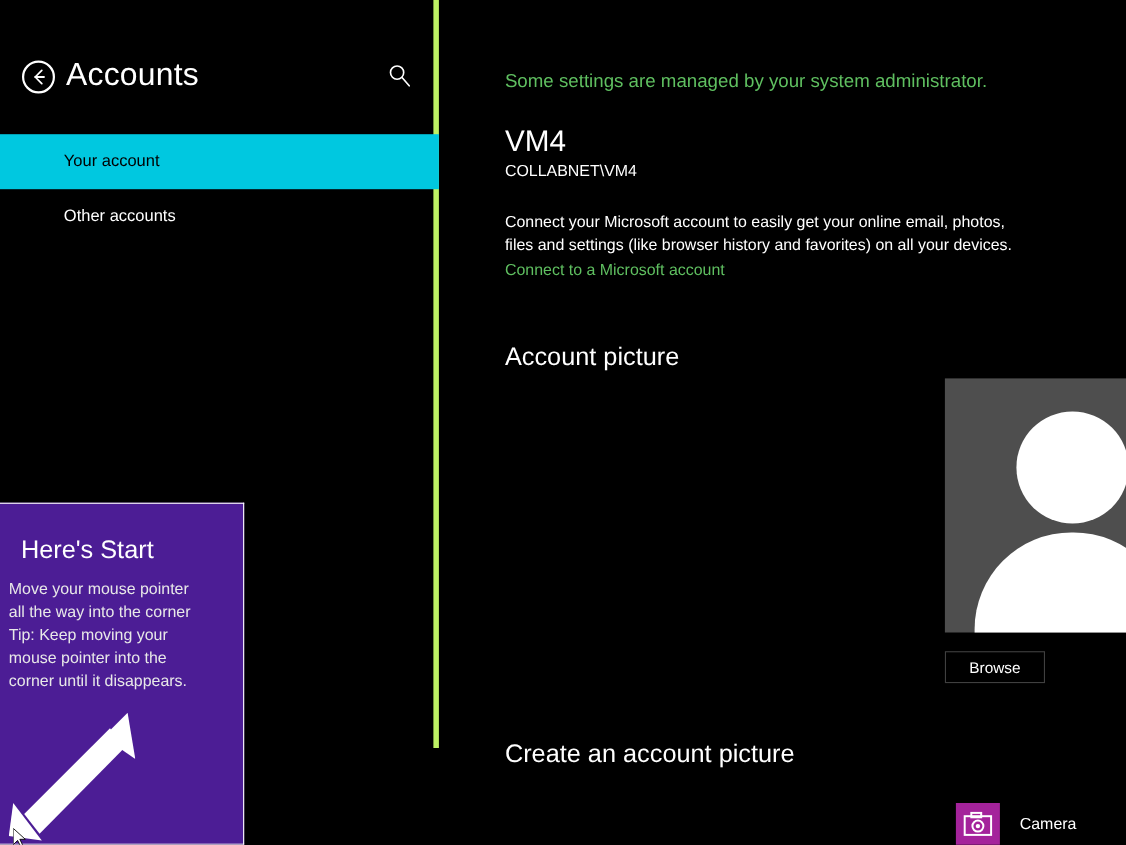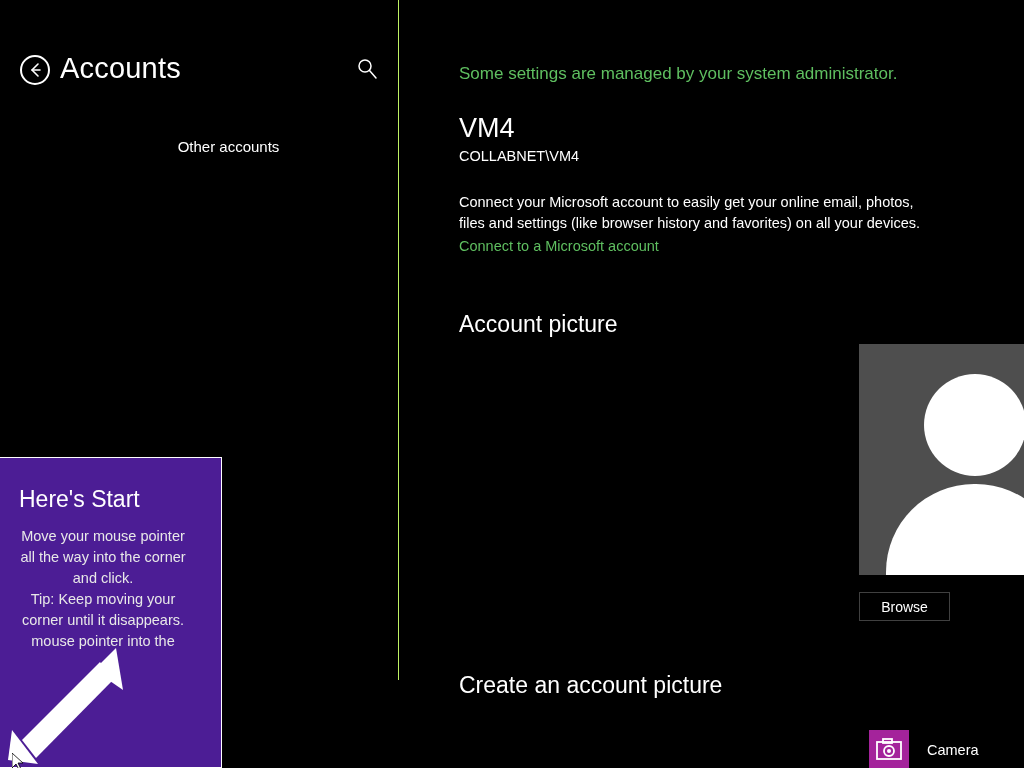--- a/index.html
+++ b/index.html
@@ -17,23 +17,22 @@
   }
 
   
   .left-panel {
     position: absolute;
     left: 0;
     top: 0;
     width: 399px;
     height: 680px;
     background: #000000;
-    border-right: 1px solid #bef264;
-    box-sizing: border-box;
-    text-align: center;
+    border-right: 5px solid #bef264;
+    box-sizing: border-box;
   }
 
   .back-button {
     position: absolute;
     left: 20px;
     top: 55px;
     width: 30px;
     height: 30px;
     border: 2px solid #ffffff;
     border-radius: 50%;
@@ -271,34 +270,36 @@
   <div class="page-title">Accounts</div>
 
   <div class="search-icon">
     <svg width="22" height="22" viewBox="0 0 22 22">
       <circle cx="9" cy="8" r="6" fill="none" stroke="#ffffff" stroke-width="1.5"></circle>
       <line x1="13.5" y1="12.5" x2="20" y2="20" stroke="#ffffff" stroke-width="1.5" stroke-linecap="round"></line>
     </svg>
   </div>
 
   <div class="nav-list">
+    <div class="nav-item selected">
+      <span>Your account</span>
+    </div>
     <div class="nav-item">
       <span>Other accounts</span>
     </div>
   </div>
 
   <div class="tip-box">
     <div class="tip-title">Here's Start</div>
     <div class="tip-body">
       <p>Move your mouse pointer</p>
       <p>all the way into the corner</p>
-      <p>and click.</p>
       <p>Tip: Keep moving your</p>
+      <p>mouse pointer into the</p>
       <p>corner until it disappears.</p>
-      <p>mouse pointer into the</p>
     </div>
     <div class="tip-arrow">
       <svg width="115" height="120" viewBox="0 0 115 120">
         <polygon points="108,0 115,42 86,22" fill="#ffffff"></polygon>
         <polygon points="92,14 105,32 28,110 14,92" fill="#ffffff"></polygon>
         <polygon points="30,116 0,112 4,82" fill="#ffffff"></polygon>
       </svg>
     </div>
   </div>
 

